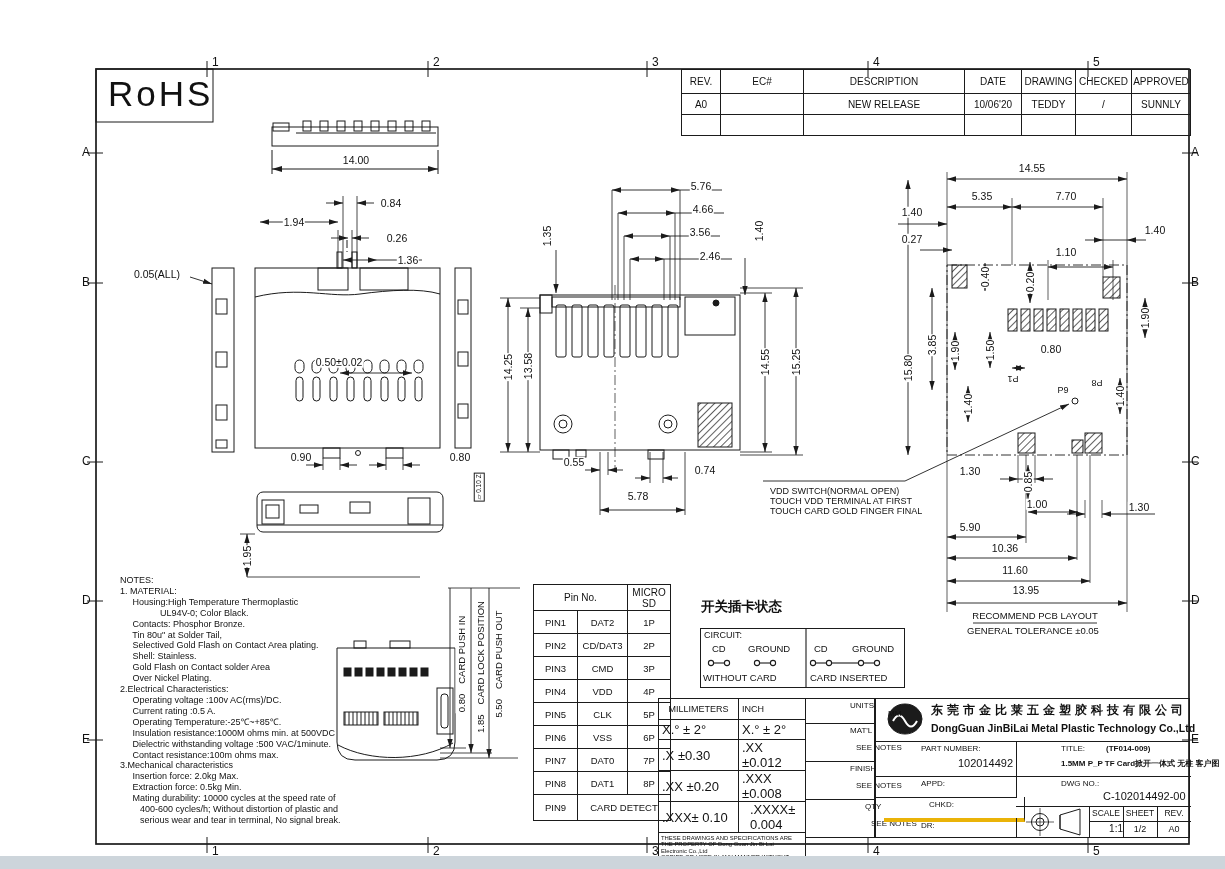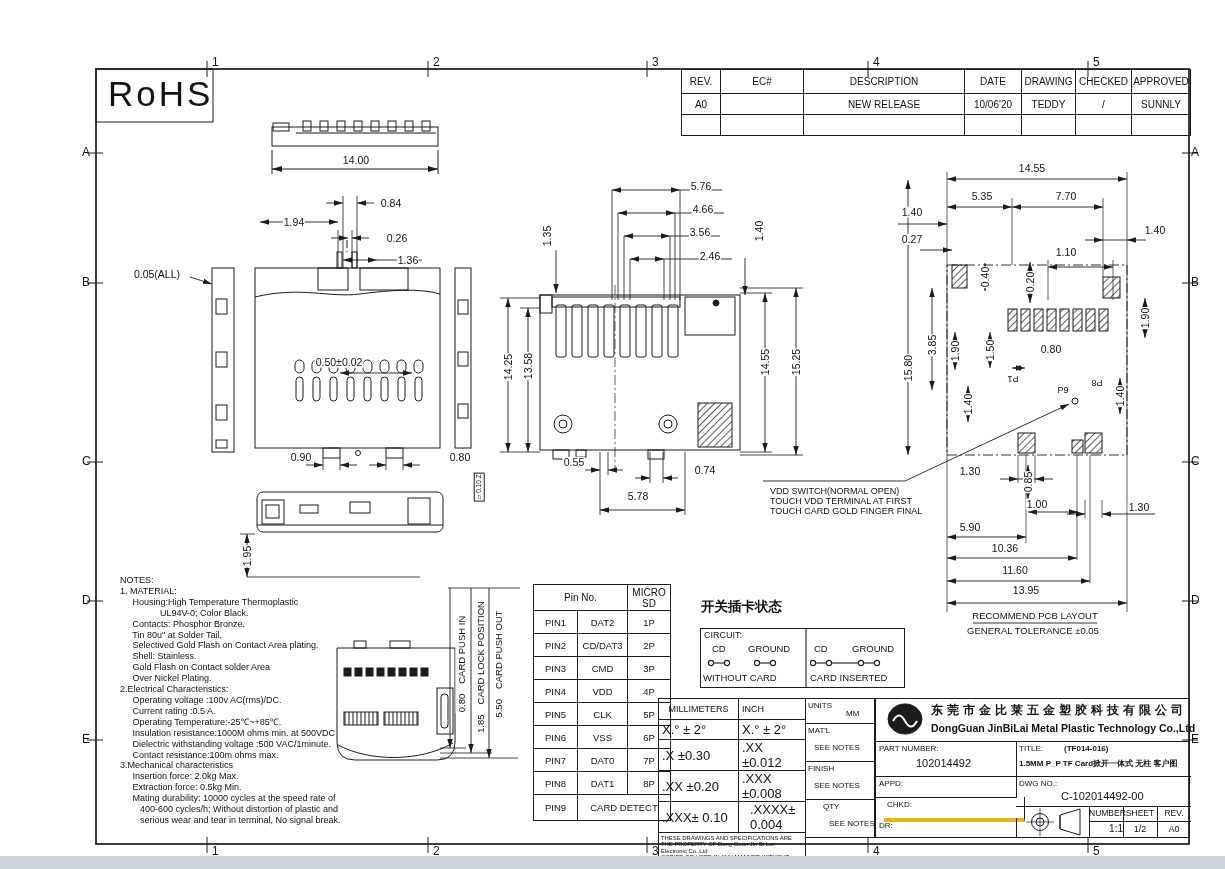--- a/index.html
+++ b/index.html
@@ -13,21 +13,21 @@
   .dim.rot180{transform:translate(-50%,-50%) rotate(180deg);}
   .dim.sm{font-size:9px;}
   .grid-ref{font-size:12px;}
   .rohs{font-size:35px;font-weight:400;letter-spacing:3px;}
   table{border-collapse:collapse;position:absolute;z-index:2;table-layout:fixed;background:transparent;}
   td,th{border:1px solid #1b1b1b;font-weight:normal;text-align:center;padding:0;font-size:10px;overflow:hidden;}
   .pin-table td{font-size:9.5px;}
   .tol-table td{font-size:13px;}
   .tol-table .legal{font-size:5.9px;line-height:6.4px;text-align:left;padding:2px 1px 0 2px;}
   .blk{position:absolute;box-sizing:border-box;z-index:2;}
-  .celllbl{position:absolute;font-size:8px;white-space:nowrap;}
+  .celllbl{position:absolute;font-size:8px;white-space:nowrap;margin-left:42px;}
   .notes-line{white-space:pre;font-size:9px;line-height:10.9px;}
   .vtravel{position:absolute;z-index:3;white-space:nowrap;font-size:9.5px;
            transform:translate(-50%,-50%) rotate(-90deg);background:#fff;padding:0 1px;}
   .vtravel .gap{display:inline-block;width:10px;}
   .flatbox{border:1px solid #1b1b1b;font-size:6.5px;padding:1px 1px;}
   .bottombar{position:absolute;left:0;top:856px;width:1225px;height:13px;background:#cdd5db;z-index:4;}
 </style>
 </head>
 <body>
 
@@ -627,30 +627,30 @@
     <span class="celllbl" style="left:3px;top:3px">APPD:</span>
   </div>
   <div style="position:absolute;left:8px;top:98px;width:140px;height:21px;border-bottom:4px solid #eab308;border-right:1px solid #1b1b1b">
     <span class="celllbl" style="left:3px;top:3px">CHKD:</span>
   </div>
   <div style="position:absolute;left:0;top:119px;width:140px;height:19px;border-right:1px solid #1b1b1b">
     <span class="celllbl" style="left:3px;top:3px">DR:</span>
   </div>
   <div style="position:absolute;left:140px;top:42px;width:175px;height:35px;border-bottom:1px solid #1b1b1b">
     <span class="celllbl" style="left:3px;top:3px">TITLE:</span>
-    <span class="celllbl" style="left:48px;top:3px;font-weight:bold">(TF014-016)</span>
+    <span class="celllbl" style="left:48px;top:3px;font-weight:bold">(TF014-009)</span>
     <span class="celllbl" style="left:3px;top:17px;font-weight:bold">1.5MM P_P TF Card掀开一体式 无柱 客户图</span>
   </div>
   <div style="position:absolute;left:140px;top:77px;width:175px;height:30px;border-bottom:1px solid #1b1b1b">
     <span class="celllbl" style="left:3px;top:3px">DWG NO.:</span>
     <span class="celllbl" style="left:45px;top:14px;font-size:11px">C-102014492-00</span>
   </div>
   <div style="position:absolute;left:140px;top:107px;width:73px;height:31px;border-right:1px solid #1b1b1b"></div>
   <div style="position:absolute;left:213px;top:107px;width:102px;height:31px">
-    <div style="position:absolute;left:0;top:0;width:34px;height:15px;border-right:1px solid #1b1b1b;border-bottom:1px solid #1b1b1b;font-size:8.5px;text-align:center;line-height:15px">NUMBER</div>
+    <div style="position:absolute;left:0;top:0;width:34px;height:15px;border-right:1px solid #1b1b1b;border-bottom:1px solid #1b1b1b;font-size:8.5px;text-align:center;line-height:15px">SCALE</div>
     <div style="position:absolute;left:34px;top:0;width:34px;height:15px;border-right:1px solid #1b1b1b;border-bottom:1px solid #1b1b1b;font-size:8.5px;text-align:center;line-height:15px">SHEET</div>
     <div style="position:absolute;left:68px;top:0;width:34px;height:15px;border-bottom:1px solid #1b1b1b;font-size:8.5px;text-align:center;line-height:15px">REV.</div>
     <div style="position:absolute;left:0;top:15px;width:34px;height:16px;border-right:1px solid #1b1b1b;font-size:10px;text-align:right;line-height:16px">1:1</div>
     <div style="position:absolute;left:34px;top:15px;width:34px;height:16px;border-right:1px solid #1b1b1b;font-size:9px;text-align:center;line-height:16px">1/2</div>
     <div style="position:absolute;left:68px;top:15px;width:34px;height:16px;font-size:9px;text-align:center;line-height:16px">A0</div>
   </div>
 </div>
 
 <div class="blk" style="left:120px;top:575px;width:360px;z-index:3">
   <div class="notes-line">NOTES:</div>

